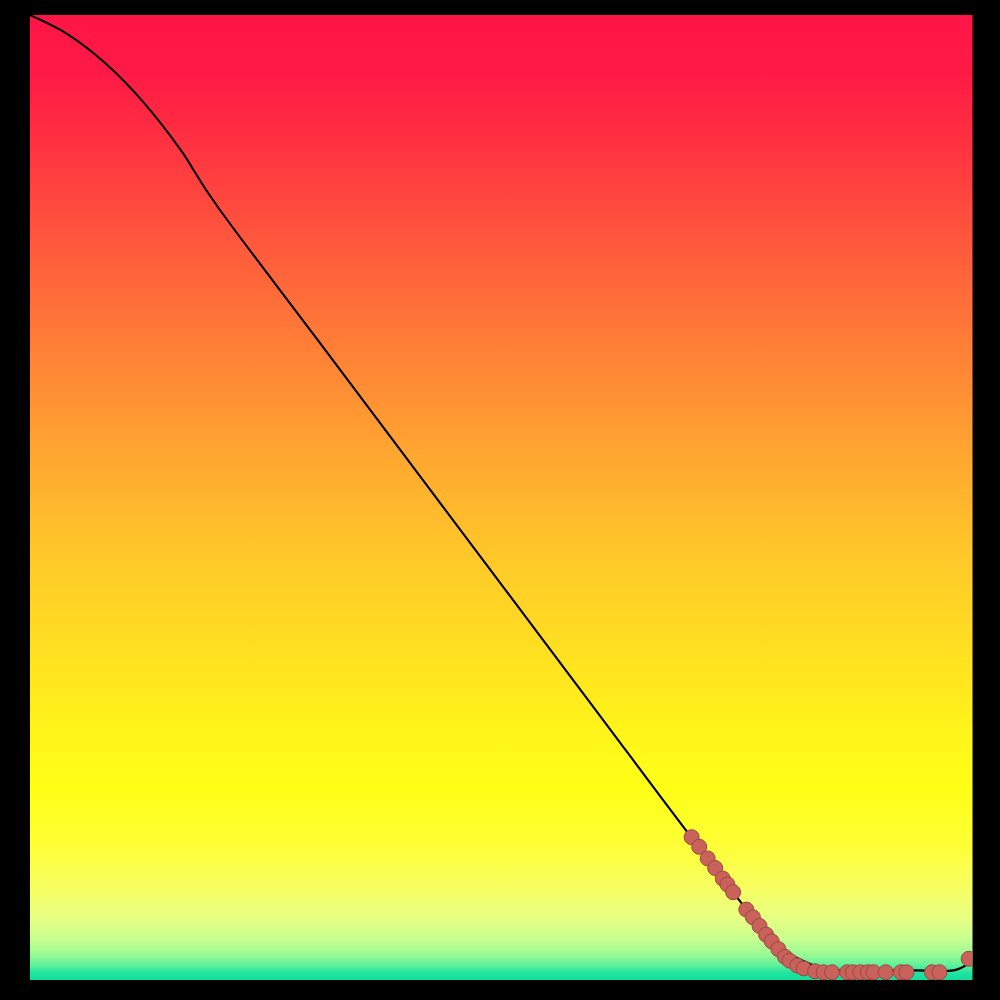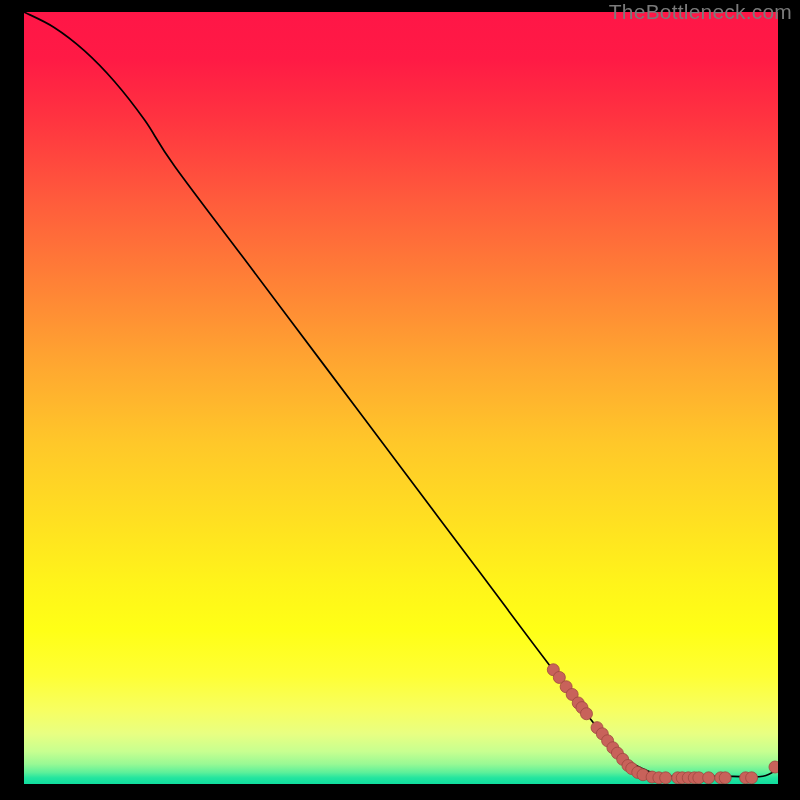--- a/index.html
+++ b/index.html
@@ -93,14 +93,13 @@
         <circle cx="670.31" cy="765.82" r="6" fill="#c8625a" stroke="#9e4640" stroke-width="0.8"></circle>
         <circle cx="674.83" cy="765.82" r="6" fill="#c8625a" stroke="#9e4640" stroke-width="0.8"></circle>
         <circle cx="684.63" cy="765.82" r="6" fill="#c8625a" stroke="#9e4640" stroke-width="0.8"></circle>
         <circle cx="696.70" cy="765.82" r="6" fill="#c8625a" stroke="#9e4640" stroke-width="0.8"></circle>
         <circle cx="701.22" cy="765.82" r="6" fill="#c8625a" stroke="#9e4640" stroke-width="0.8"></circle>
         <circle cx="721.58" cy="765.82" r="6" fill="#c8625a" stroke="#9e4640" stroke-width="0.8"></circle>
         <circle cx="727.61" cy="765.82" r="6" fill="#c8625a" stroke="#9e4640" stroke-width="0.8"></circle>
         <circle cx="750.98" cy="755.02" r="6" fill="#c8625a" stroke="#9e4640" stroke-width="0.8"></circle>
       </g>
   </svg>
-  <div class="attribution-host">TheBottleneck.com</div>
 </div>
 
 </body></html>

